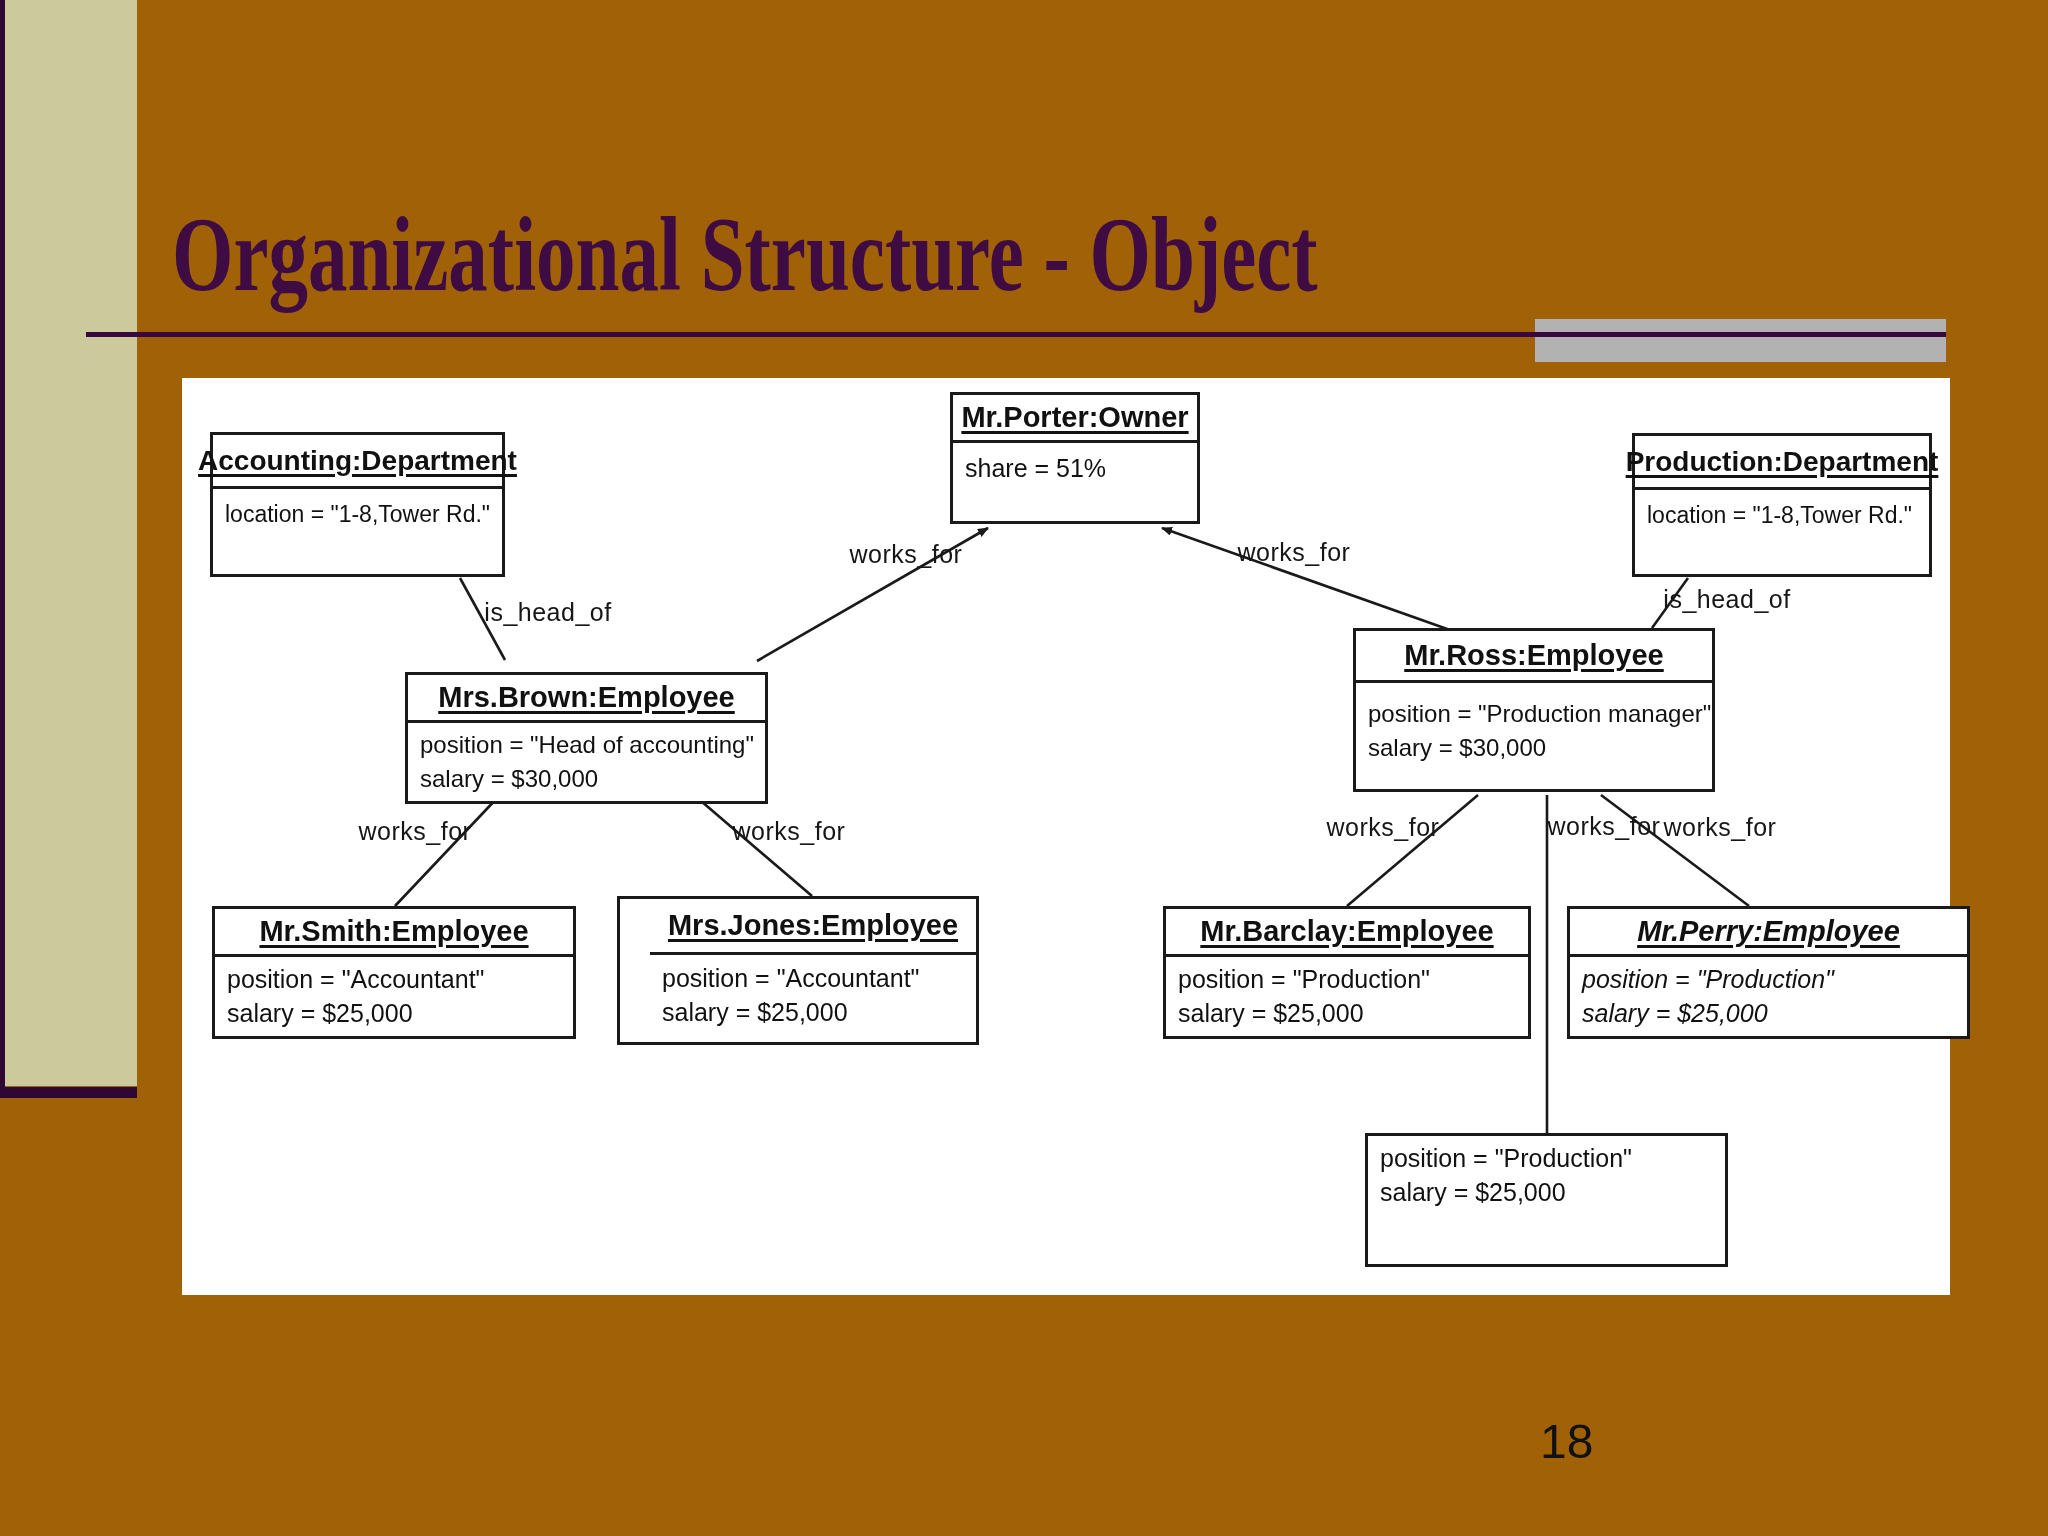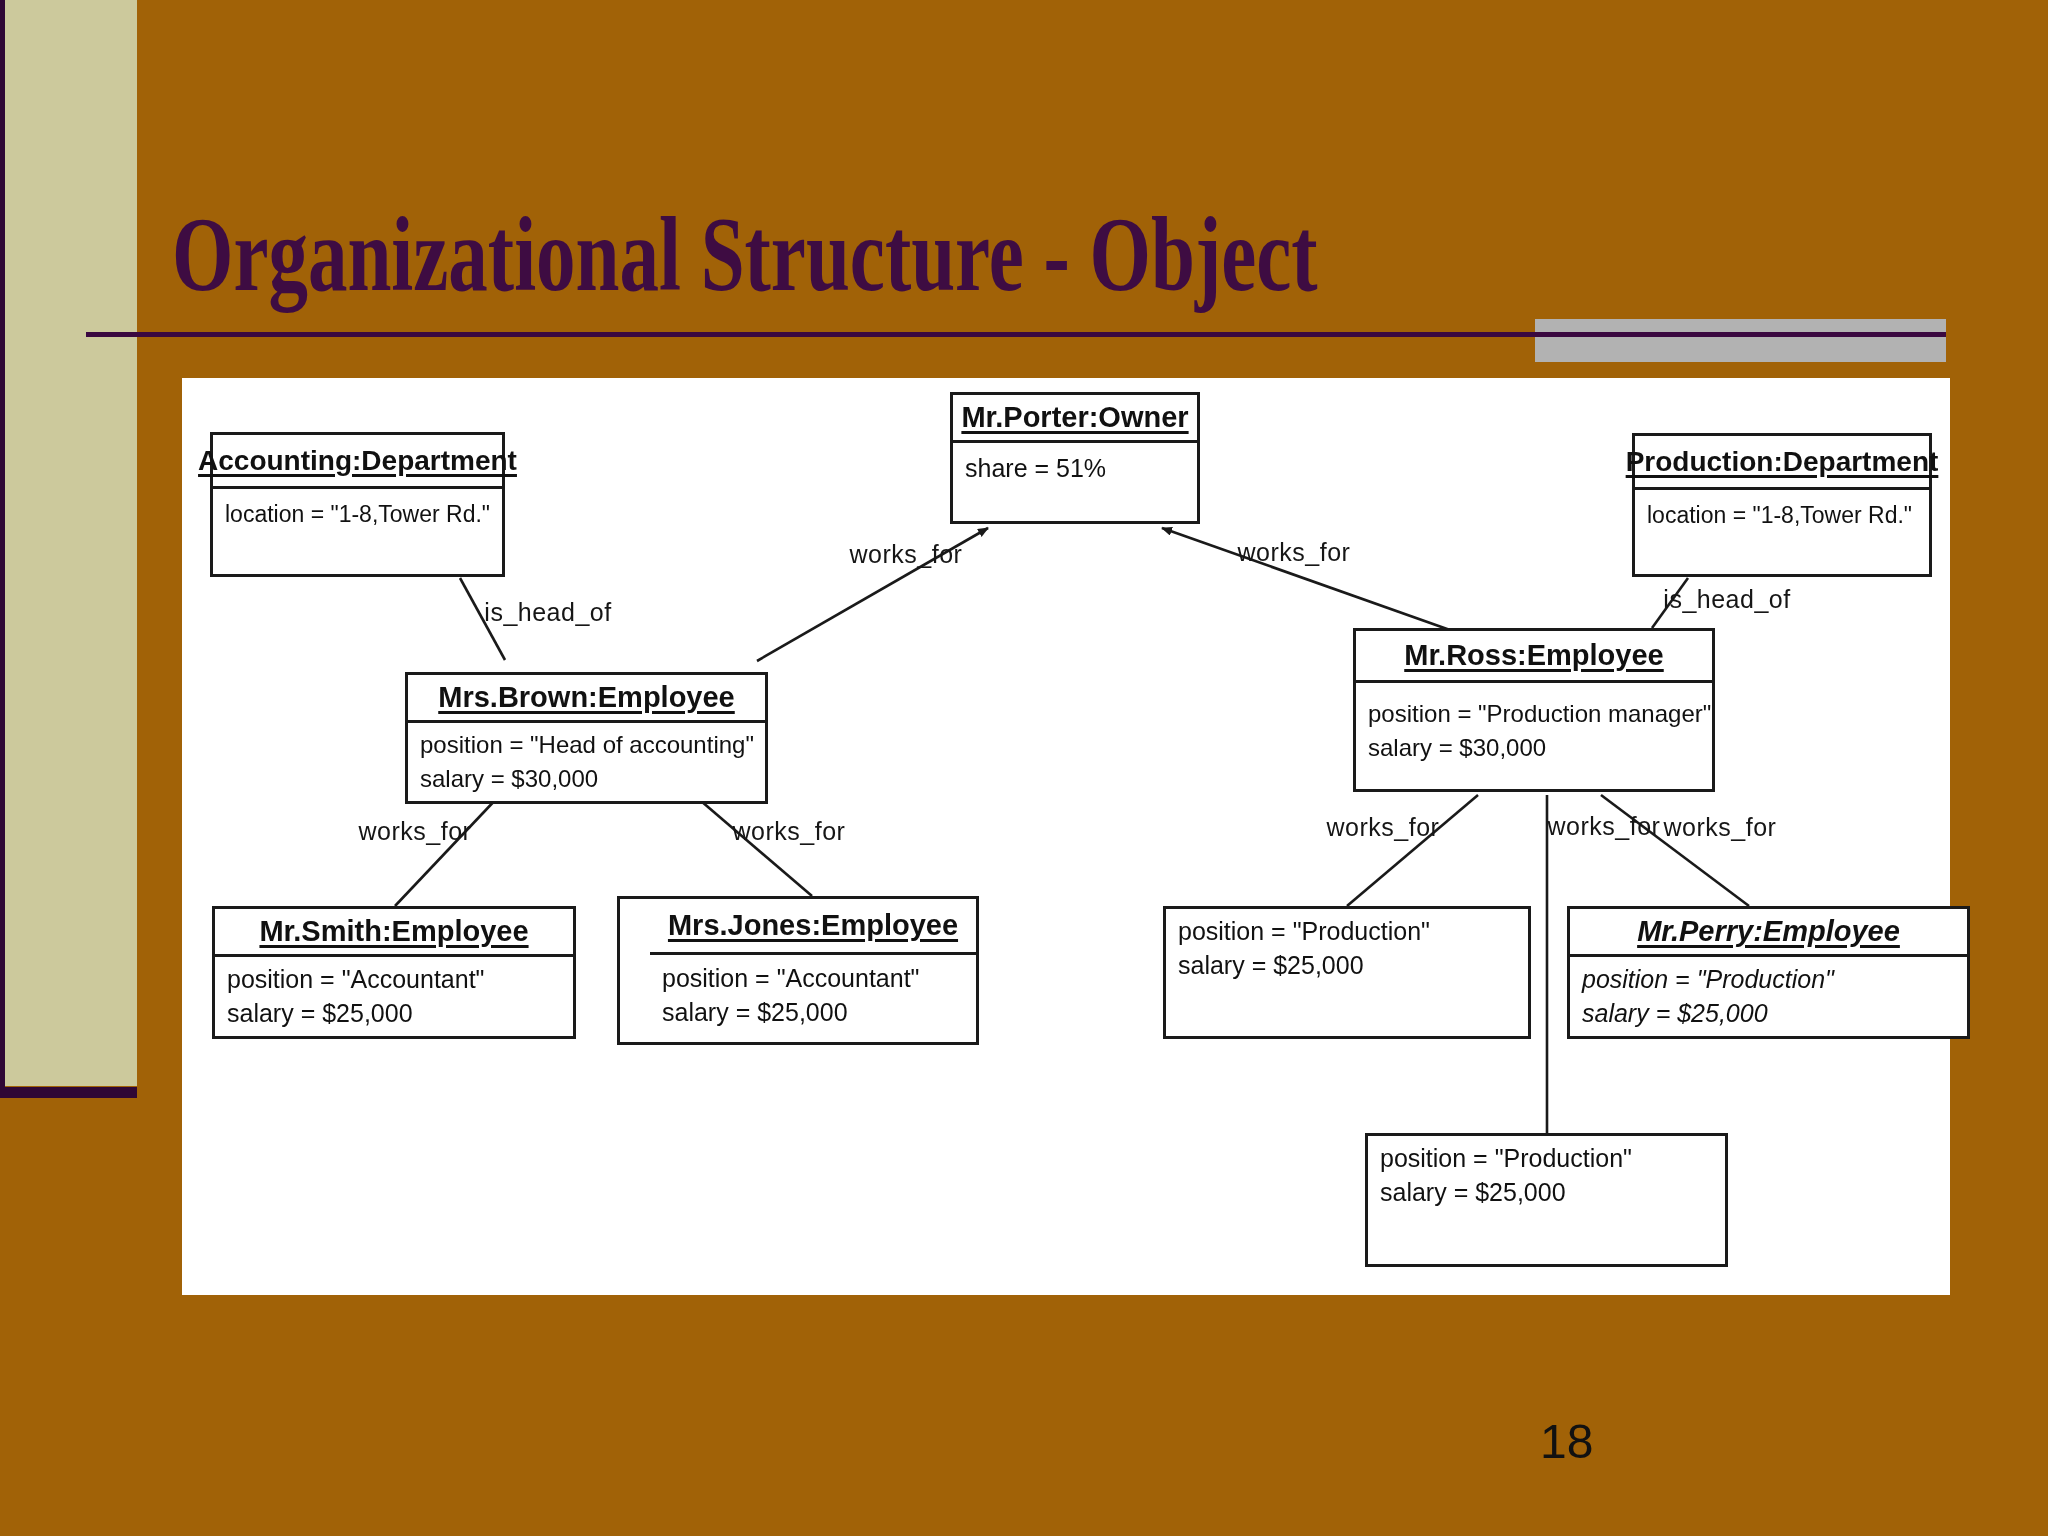--- a/index.html
+++ b/index.html
@@ -130,20 +130,21 @@
 
     <div class="obj" style="left:435px;top:518px;width:362px;height:149px;padding-left:30px;">
       <div class="obj-name" style="height:56px;">Mrs.Jones:Employee</div>
       <div class="obj-attrs" style="padding-top:6px;">
         <div class="obj-attr" style="line-height:34px;">position = "Accountant"</div>
         <div class="obj-attr" style="line-height:34px;">salary = $25,000</div>
       </div>
     </div>
 
     <div class="obj" style="left:981px;top:528px;width:368px;height:133px;">
+      <div class="obj-name" style="height:48px;">Mr.Barclay:Employee</div>
       <div class="obj-attrs" style="padding-top:5px;">
         <div class="obj-attr" style="line-height:34px;">position = "Production"</div>
         <div class="obj-attr" style="line-height:34px;">salary = $25,000</div>
       </div>
     </div>
 
     <div class="obj" style="left:1385px;top:528px;width:403px;height:133px;font-style:italic;">
       <div class="obj-name" style="height:48px;">Mr.Perry:Employee</div>
       <div class="obj-attrs" style="padding-top:5px;">
         <div class="obj-attr" style="line-height:34px;">position = "Production"</div>

